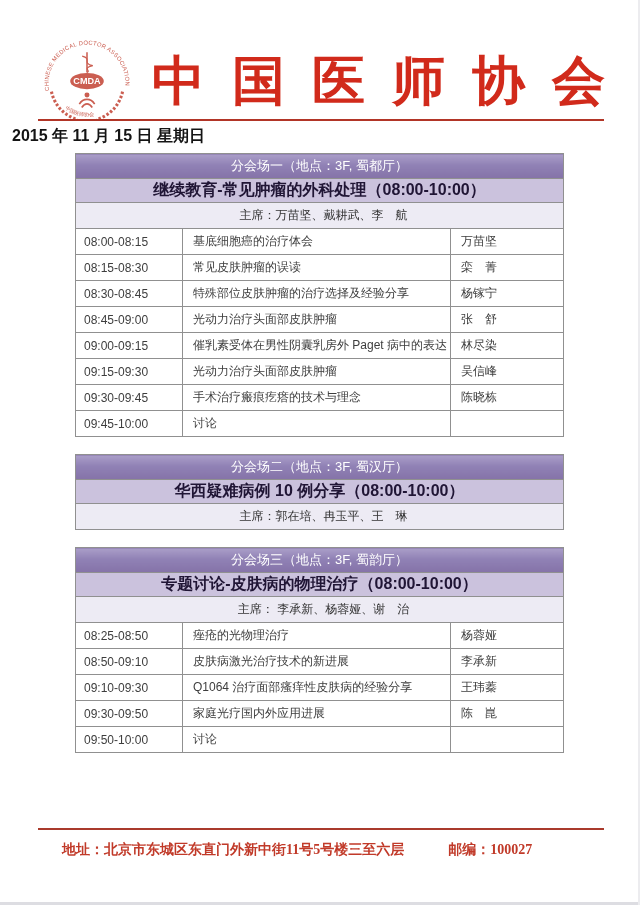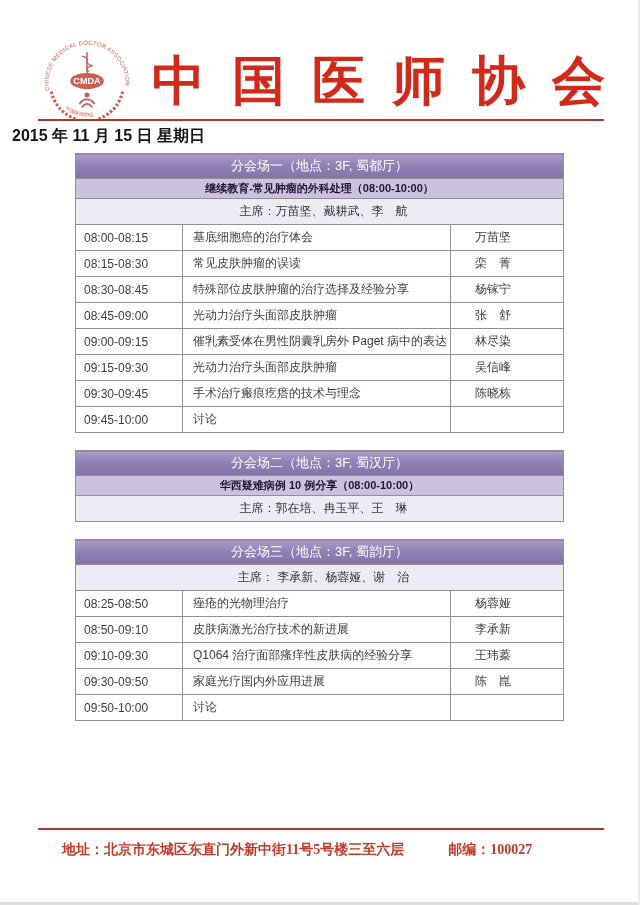--- a/index.html
+++ b/index.html
@@ -25,31 +25,31 @@
   .tables{position:absolute;left:75px;top:153px;width:488px;}
   table.session{border-collapse:collapse;width:488px;table-layout:fixed;margin:0;}
   table.session + table.session{margin-top:17px;}
   table.session.last{margin-top:30px;}
   table.session td{border:1px solid #909090;overflow:hidden;white-space:nowrap;}
   .t-head td{
     background:linear-gradient(180deg,#aa9ec8 0%,#9081b5 45%,#8573a8 100%);
     color:#ffffff;font-weight:normal;font-size:13px;text-align:center;height:22px;
   }
   .t-sub td{
-    background:#cbc2dd;color:#201535;font-weight:bold;font-size:11px;
+    background:#cbc2dd;color:#201535;font-weight:bold;font-size:16px;
     text-align:center;height:17px;
   }
   .t-chair td{
     background:#edebf4;color:#333;font-size:12px;text-align:center;
     padding-left:9px;height:23px;
   }
   .t-row td{background:#fff;font-size:12px;color:#3d3d3d;height:23px;}
   td.c-time{padding-left:8px;}
   td.c-topic{padding-left:10px;}
-  td.c-speaker{padding-left:24px;}
+  td.c-speaker{padding-left:10px;}
   
   .foot-rule{position:absolute;left:38px;top:828px;width:566px;height:2px;background:#a93a2c;}
   .footer-text{
     position:absolute;left:62px;top:841px;width:540px;
     font-family:"Liberation Serif","DejaVu Serif",serif;
     font-size:14px;font-weight:bold;color:#c13a29;white-space:nowrap;
   }
   .footer-text .postcode{margin-left:44px;}
 </style>
 </head>
@@ -167,20 +167,23 @@
     <table class="session last">
       <colgroup>
           <col style="width:107px">
           <col style="width:268px">
           <col style="width:113px">
         </colgroup>
       <tbody>
           <tr class="t-head">
             <td colspan="3">分会场三（地点：3F, 蜀韵厅）</td>
           </tr>
+      <tr class="t-sub">
+            <td colspan="3">专题讨论-皮肤病的物理治疗（08:00-10:00）</td>
+          </tr>
       <tr class="t-chair">
             <td colspan="3">主席： 李承新、杨蓉娅、谢　治</td>
           </tr>
       <tr class="t-row">
         <td class="c-time">08:25-08:50</td>
         <td class="c-topic">痤疮的光物理治疗</td>
         <td class="c-speaker">杨蓉娅</td>
       </tr>
       <tr class="t-row">
         <td class="c-time">08:50-09:10</td>

